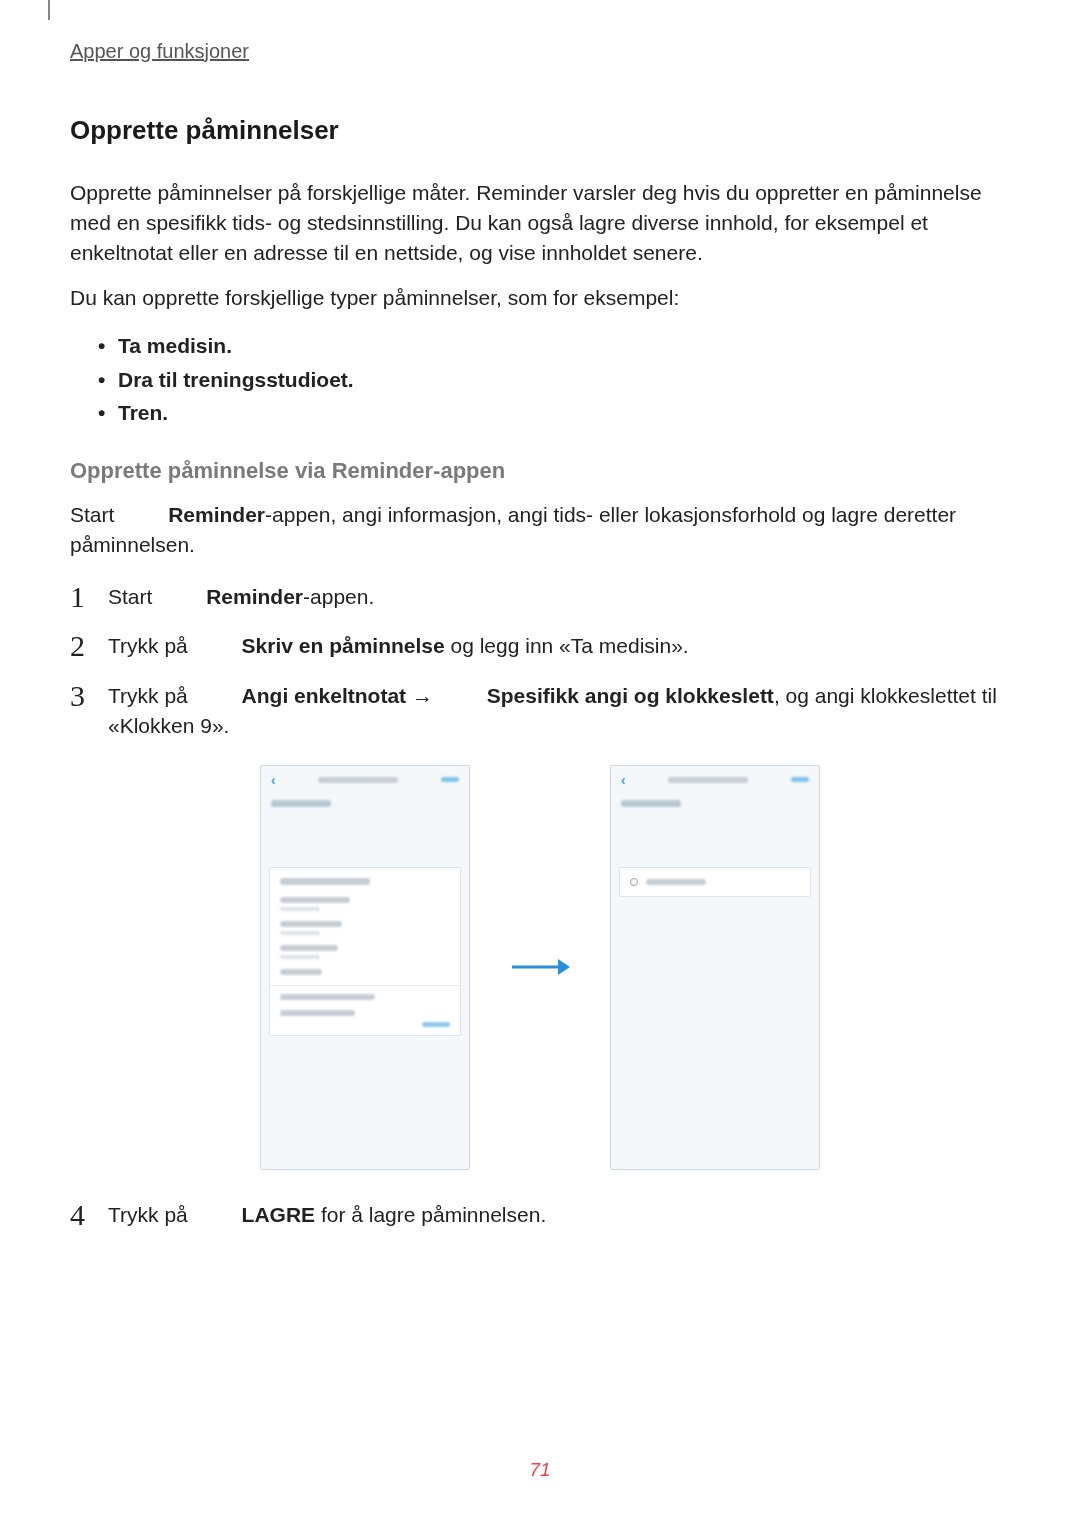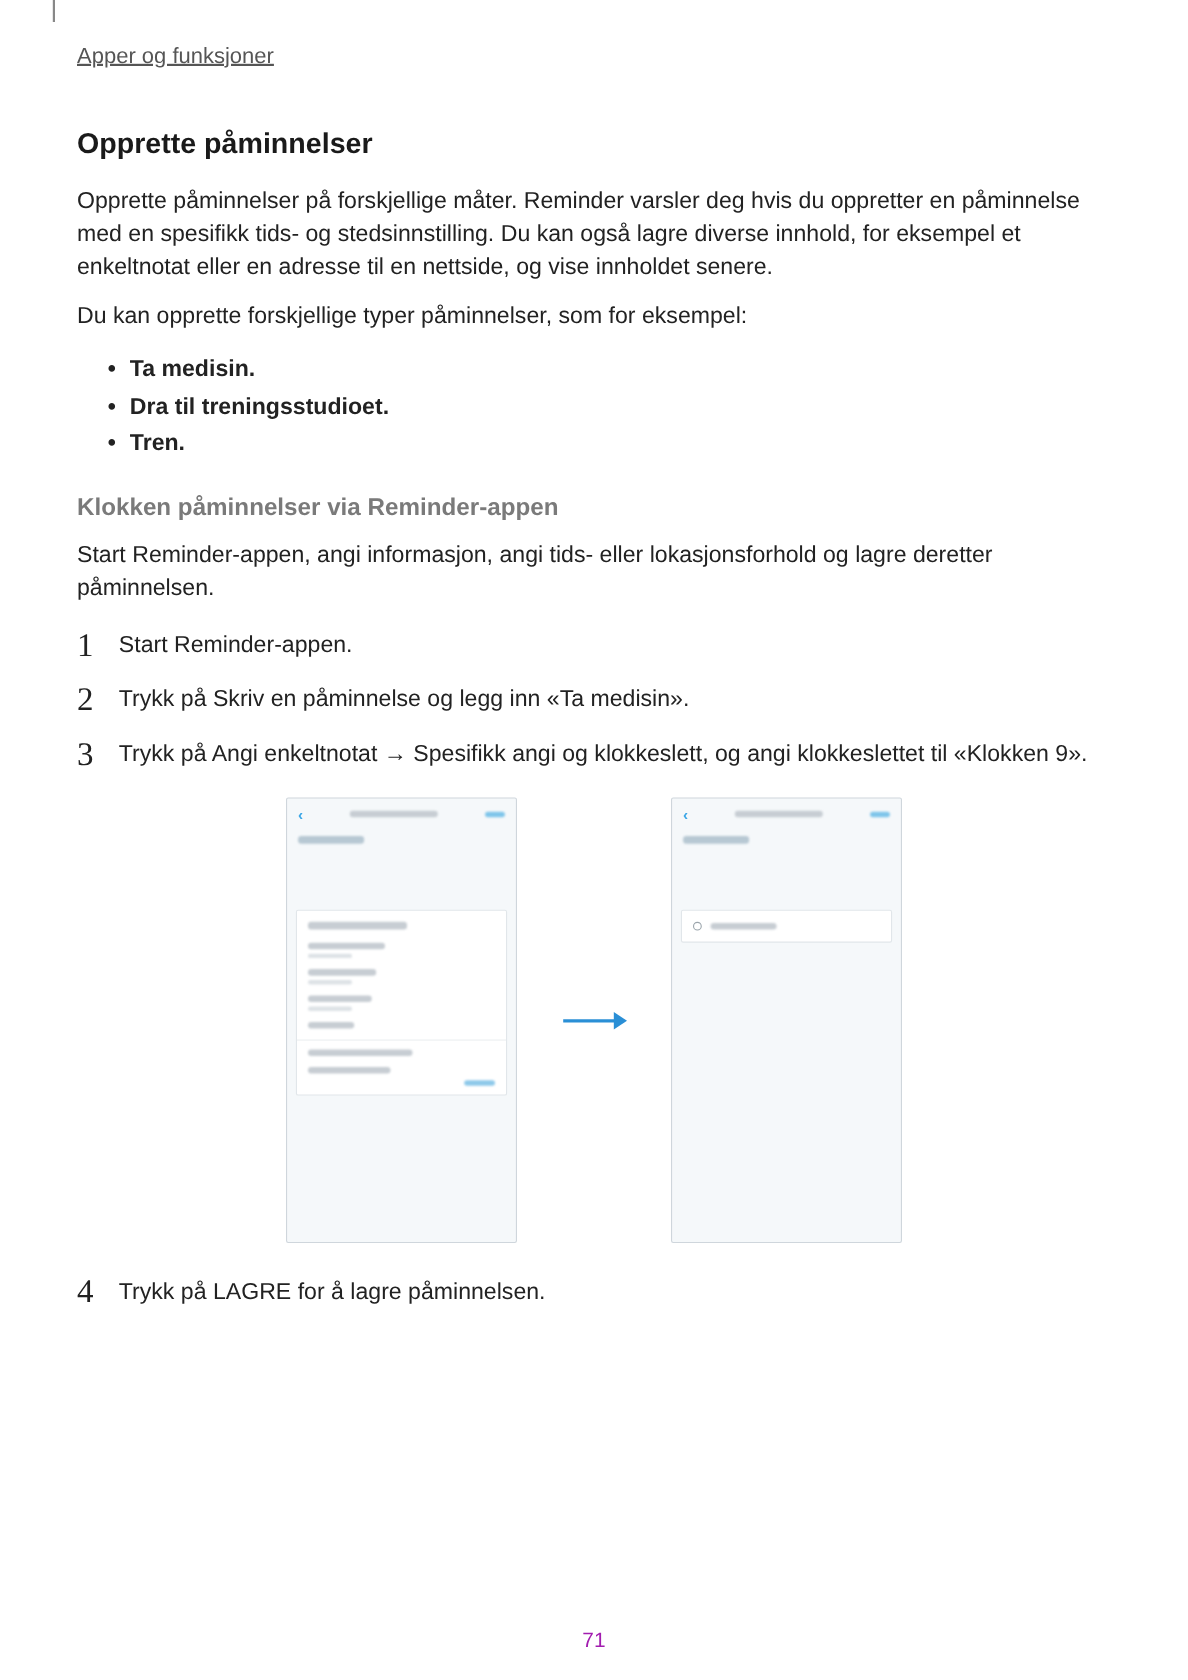--- a/index.html
+++ b/index.html
@@ -25,21 +25,21 @@
   .breadcrumb {
     font-size: 20px;
     color: #555;
     margin-bottom: 52px;
     text-decoration: underline;
   }
   h2.section-title {
     font-size: 26px;
     font-weight: 700;
     color: #1a1a1a;
-    margin-bottom: 22px;
+    margin-bottom: 32px;
   }
   p.body {
     font-size: 21px;
     line-height: 1.42;
     color: #222;
     margin-bottom: 16px;
   }
   ul.bullets {
     list-style: none;
     padding-left: 28px;
@@ -80,21 +80,21 @@
   }
   .steps li .num {
     position: absolute;
     left: 0;
     top: -6px;
     font-size: 30px;
     font-family: Georgia, "Times New Roman", serif;
     font-weight: 400;
     color: #222;
   }
-  .bold { font-weight: 400; }
+  .bold { font-weight: 700; margin-left: 48px; }
   .arrow-inline { font-weight: 400; }
 
   
   .figure-row {
     display: flex;
     align-items: center;
     justify-content: center;
     gap: 40px;
     margin: 24px 0 30px 0;
   }
@@ -170,26 +170,27 @@
   .flow-arrow {
     width: 60px;
     display:flex;
     align-items:center;
     justify-content:center;
   }
   .flow-arrow svg { width: 60px; height: 24px; }
 
   .page-number {
     position: absolute;
-    bottom: 24px;
+    bottom: 46px;
     left: 0;
     width: 100%;
     text-align: center;
     font-size: 19px;
-    color: #a21caf;
+    color: #ef4444;
+    font-style: italic;
   }
 </style>
 </head>
 <body>
 
 <div class="top-border"></div>
 
 <div class="page">
 
   <div class="breadcrumb">Apper og funksjoner</div>
@@ -198,21 +199,21 @@
 
   <p class="body">Opprette påminnelser på forskjellige måter. Reminder varsler deg hvis du oppretter en påminnelse med en spesifikk tids- og stedsinnstilling. Du kan også lagre diverse innhold, for eksempel et enkeltnotat eller en adresse til en nettside, og vise innholdet senere.</p>
   <p class="body">Du kan opprette forskjellige typer påminnelser, som for eksempel:</p>
 
   <ul class="bullets">
     <li>Ta medisin.</li>
     <li>Dra til treningsstudioet.</li>
     <li>Tren.</li>
   </ul>
 
-  <h3 class="subsection-title">Klokken påminnelser via Reminder-appen</h3>
+  <h3 class="subsection-title">Opprette påminnelse via Reminder-appen</h3>
 
   <p class="body">
     <span>Start </span><span class="bold">Reminder</span><span>-appen, angi informasjon, angi tids- eller lokasjonsforhold og lagre deretter påminnelsen.</span>
   </p>
 
   <ol class="steps">
     <li>
       <span class="num">1</span>
       <span>Start </span><span class="bold">Reminder</span><span>-appen.</span>
     </li>

